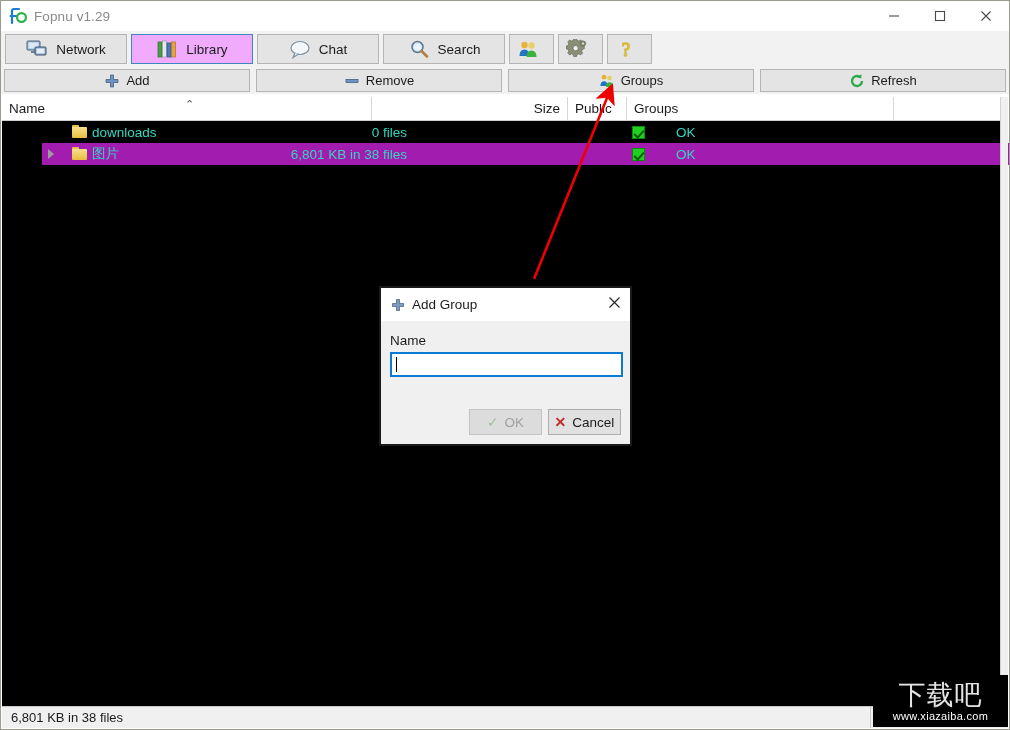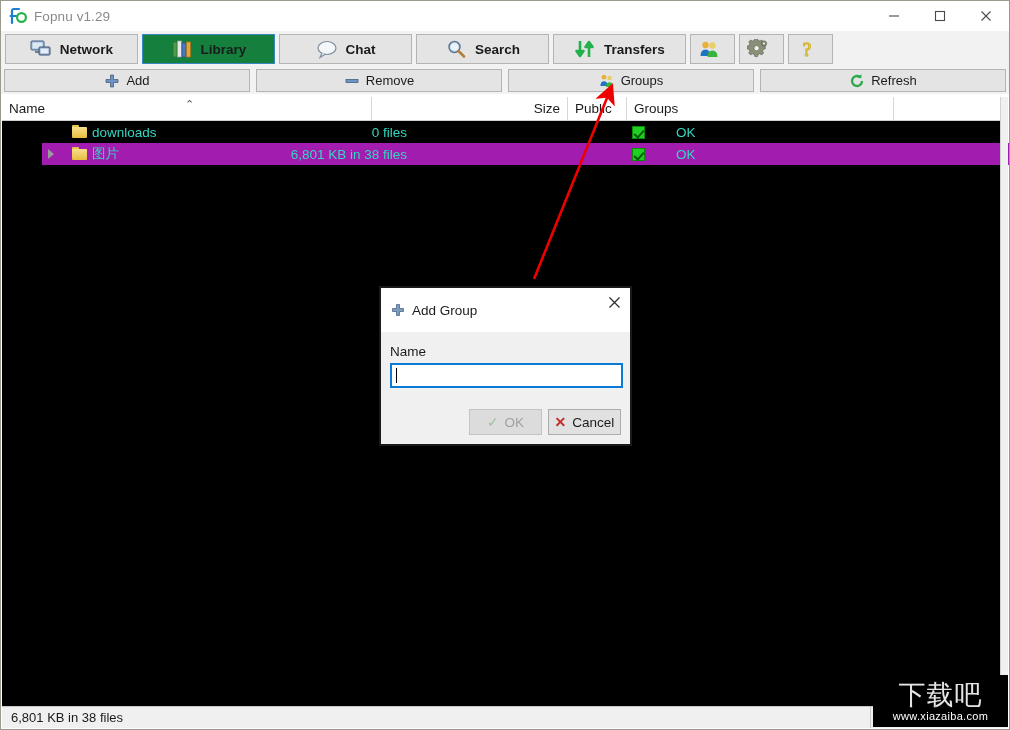--- a/index.html
+++ b/index.html
@@ -55,23 +55,23 @@
   .tab {
     height: 30px;
     background: #e4e4e4;
     border: 1px solid #b4b4b4;
     display: flex; align-items: center; justify-content: center;
     gap: 8px;
     font-size: 13.5px; color: #1b1b1b;
     padding: 0 8px;
     flex: none;
   }
-  .tab.wide { width: 133px; font-weight: bold; }
+  .tab.wide { width: 122px; }
   .tab.active {
-    background: #15803d;
+    background: #f0abfc;
     border: 1px solid #3b87c4;
   }
   .tab.sq { width: 45px; }
   .tab-ico { width: 22px; height: 20px; position: relative; flex: none; }
 
   
   .actionbar {
     position: absolute; left: 0; top: 66px;
     width: 1008px; height: 27px;
     background: #f2f2f2;
@@ -197,21 +197,21 @@
 
   
   .dialog {
     position: absolute; left: 378px; top: 285px;
     width: 253px; height: 160px;
     background: #f0f0f0;
     border: 2px solid #1a1a1a;
     box-shadow: 0 1px 5px rgba(0,0,0,.35);
   }
   .dlg-title {
-    height: 44px; background: #ffffff;
+    height: 33px; background: #ffffff;
     display: flex; align-items: center;
     position: relative;
   }
   .dlg-plus { width: 14px; height: 14px; margin-left: 10px; margin-right: 7px; position: relative; flex:none; }
   .dlg-title-text { font-size: 13.5px; color: #1b1b1b; }
   .dlg-close {
     position: absolute; right: 0; top: 0;
     width: 32px; height: 29px;
     display: flex; align-items: center; justify-content: center;
     font-size: 15px; color: #1b1b1b;
@@ -340,29 +340,20 @@
       <span class="tab-ico">
         <svg viewBox="0 0 22 20" width="22" height="20">
           <circle cx="9.5" cy="8" r="5.5" fill="#cfe2f2" stroke="#5d7890" stroke-width="1.5"></circle>
           <circle cx="9.5" cy="8" r="3.6" fill="#eaf3fb"></circle>
           <path d="M13.5 12 L19 17.5" stroke="#b08040" stroke-width="2.6" stroke-linecap="round"></path>
         </svg>
       </span>
       <span>Search</span>
     </div>
 
-    <div class="tab wide">
-      <span class="tab-ico">
-        <svg viewBox="0 0 22 20" width="22" height="20">
-          <path d="M6 2 V14 M6 17 L2.5 12 H9.5 Z" fill="#22b14c" stroke="#22b14c" stroke-width="2.6" stroke-linejoin="round"></path>
-          <path d="M15 18 V6 M15 3 L11.5 8 H18.5 Z" fill="#22b14c" stroke="#22b14c" stroke-width="2.6" stroke-linejoin="round"></path>
-        </svg>
-      </span>
-      <span>Transfers</span>
-    </div>
 
 
     <div class="tab sq">
       <span class="tab-ico">
         <svg viewBox="0 0 22 20" width="22" height="20">
           <circle cx="7.5" cy="6" r="3.2" fill="#e8b23a"></circle>
           <path d="M2.5 17 Q2.5 10.5 7.5 10.5 Q12.5 10.5 12.5 17 Z" fill="#1f74c4"></path>
           <circle cx="14.5" cy="6.5" r="3.2" fill="#e8cf6a"></circle>
           <path d="M9.5 18 Q9.5 11.5 14.5 11.5 Q19.5 11.5 19.5 18 Z" fill="#3ab33a"></path>
         </svg>

